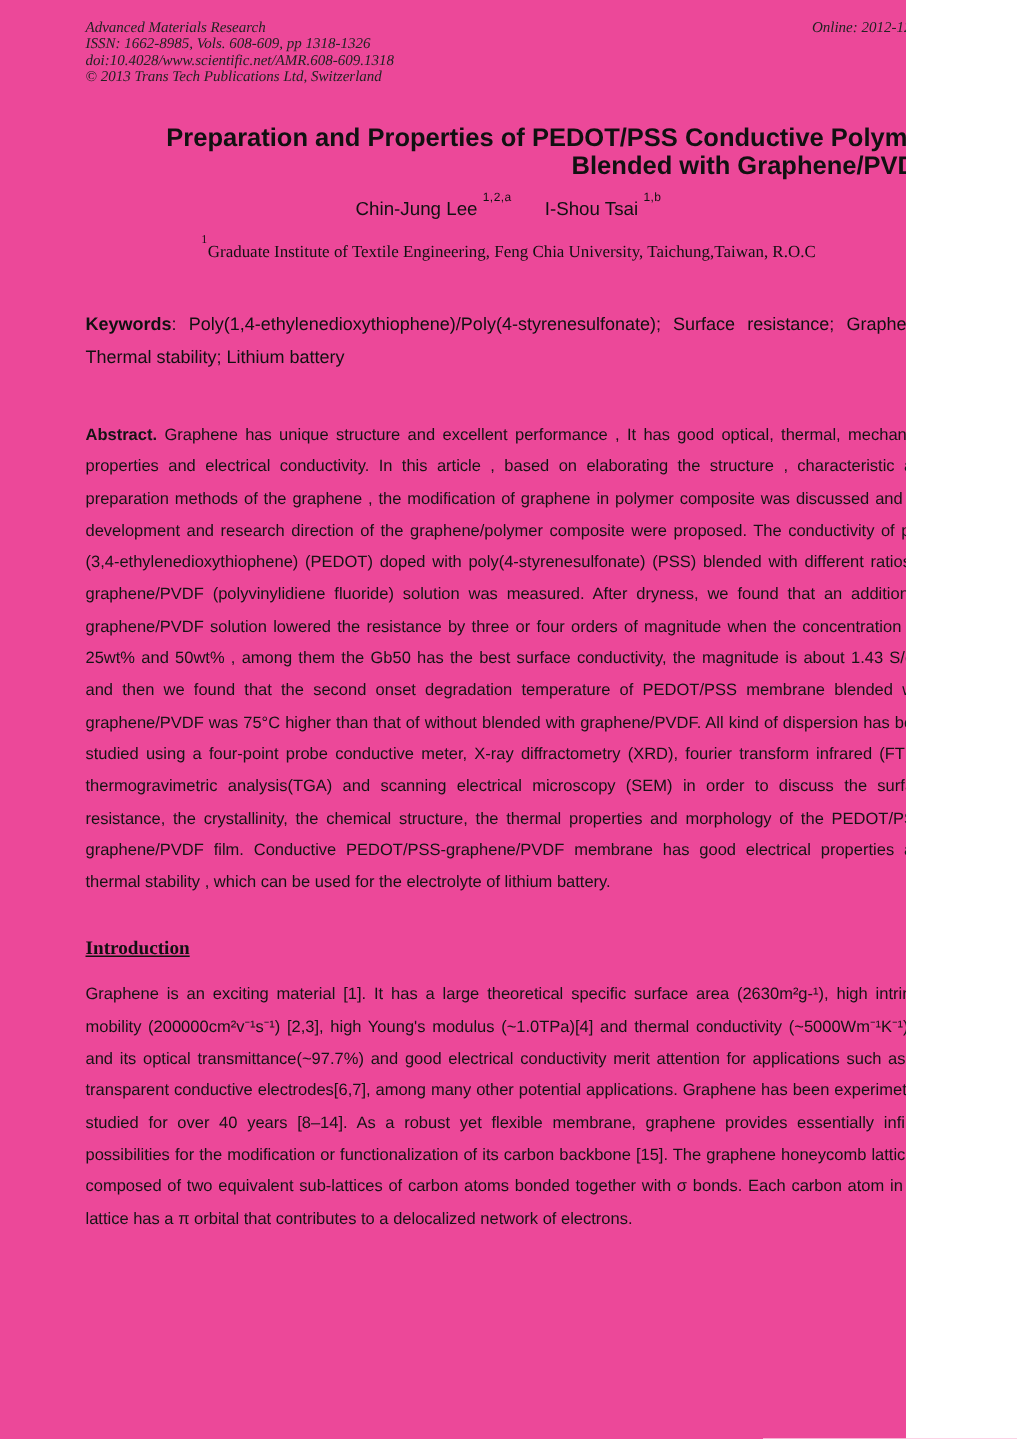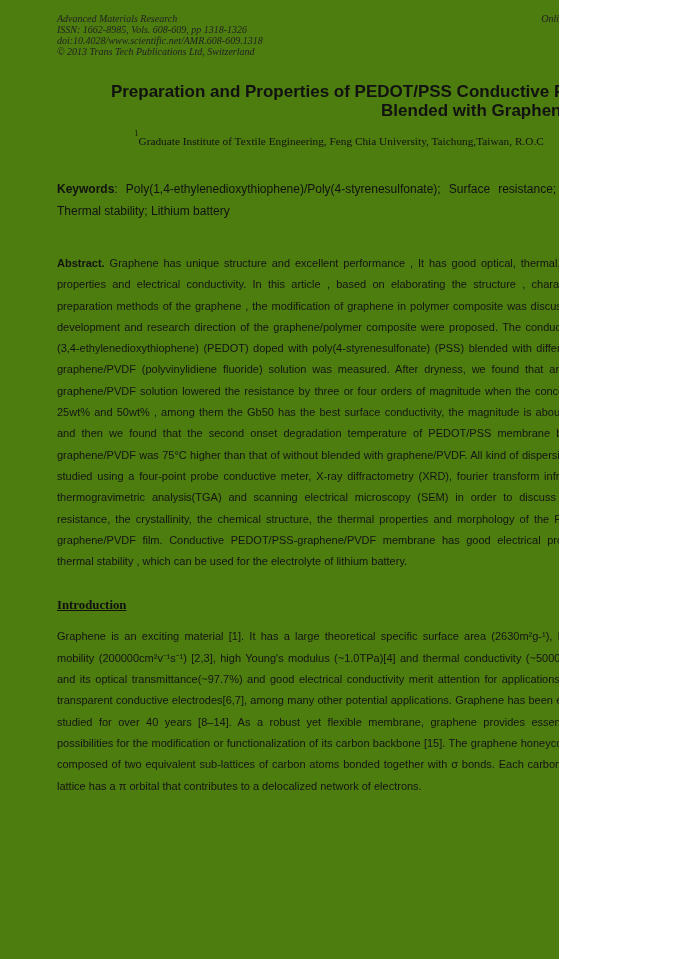--- a/index.html
+++ b/index.html
@@ -2,23 +2,23 @@
 <html><head>
 <meta charset="utf-8">
 <style>
   html, body {
     margin: 0;
     padding: 0;
     background: #ffffff;
   }
   .page {
     position: relative;
-    width: 559px;
+    width: 604px;
     height: 959px;
-    background: #4d7c0f;
+    background: #ec4899;
     color: #161616;
     overflow: hidden;
     box-sizing: border-box;
   }
   .content {
     margin: 0 57px;
     width: 564px;
   }
   
   .doc-header {
@@ -116,20 +116,23 @@
         <div class="hline">Advanced Materials Research</div>
         <div class="hline">ISSN: 1662-8985, Vols. 608-609, pp 1318-1326</div>
         <div class="hline">doi:10.4028/www.scientific.net/AMR.608-609.1318</div>
         <div class="hline">© 2013 Trans Tech Publications Ltd, Switzerland</div>
       </div>
       <div class="header-right hline">Online: 2012-12-13</div>
     </header>
 
     <h1 class="title">Preparation and Properties of PEDOT/PSS Conductive Polymer Blended with Graphene/PVDF</h1>
 
+    <div class="authors">
+      <span class="author"><span>Chin-Jung Lee</span> <sup class="s">1,2,a</sup></span><span class="author"><span>I-Shou Tsai</span> <sup class="s">1,b</sup></span>
+    </div>
 
     <div class="affil affil-1"><sup class="s">1</sup><span>Graduate Institute of Textile Engineering, Feng Chia University, Taichung,Taiwan, R.O.C</span></div>
 
 
 
     <p class="keywords"><span class="kw-label">Keywords</span><span>:</span> <span>Poly(1,4-ethylenedioxythiophene)/Poly(4-styrenesulfonate); Surface resistance; Graphene; Thermal stability; Lithium battery</span></p>
 
     <p class="para abstract"><span class="ab-label">Abstract.</span> <span>Graphene has unique structure and excellent performance , It has good optical, thermal, mechanical properties and electrical conductivity. In this article , based on elaborating the structure , characteristic and preparation methods of the graphene , the modification of graphene in polymer composite was discussed and the development and research direction of the graphene/polymer composite were proposed. The conductivity of poly (3,4-ethylenedioxythiophene) (PEDOT) doped with poly(4-styrenesulfonate) (PSS) blended with different ratios of graphene/PVDF (polyvinylidiene fluoride) solution was measured. After dryness, we found that an addition of graphene/PVDF solution lowered the resistance by three or four orders of magnitude when the concentration are 25wt% and 50wt% , among them the Gb50 has the best surface conductivity, the magnitude is about 1.43 S/cm, and then we found that the second onset degradation temperature of PEDOT/PSS membrane blended with graphene/PVDF was 75°C higher than that of without blended with graphene/PVDF. All kind of dispersion has been studied using a four-point probe conductive meter, X-ray diffractometry (XRD), fourier transform infrared (FTIR), thermogravimetric analysis(TGA) and scanning electrical microscopy (SEM) in order to discuss the surface resistance, the crystallinity, the chemical structure, the thermal properties and morphology of the PEDOT/PSS-graphene/PVDF film. Conductive PEDOT/PSS-graphene/PVDF membrane has good electrical properties and thermal stability , which can be used for the electrolyte of lithium battery.</span></p>
 
     <h2 class="section-heading">Introduction</h2>

